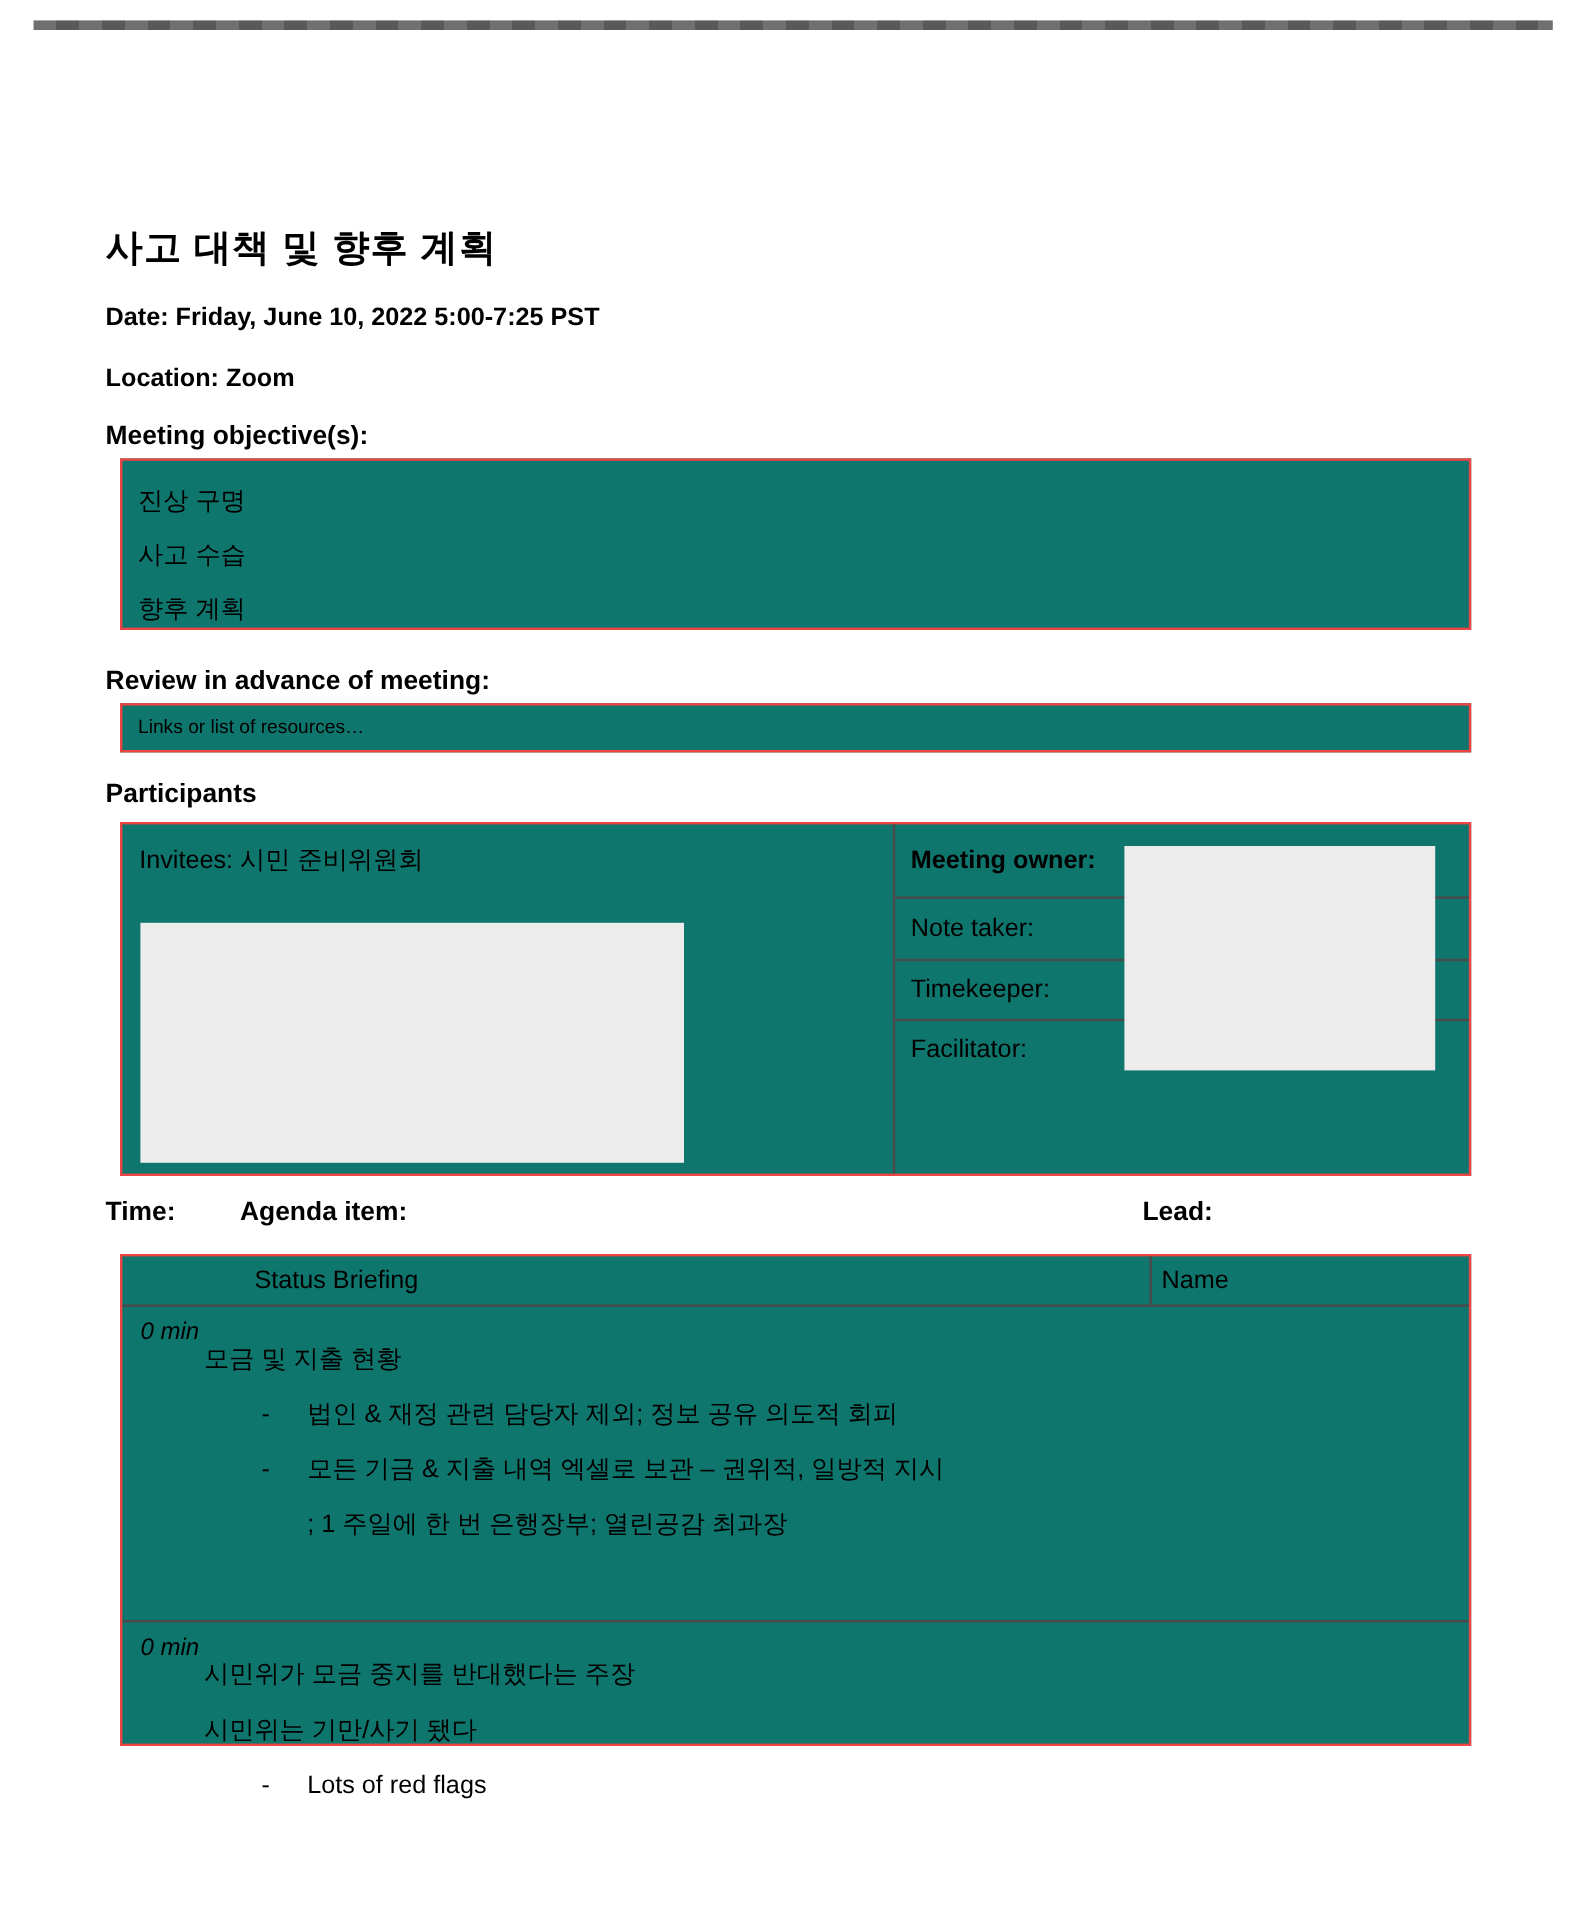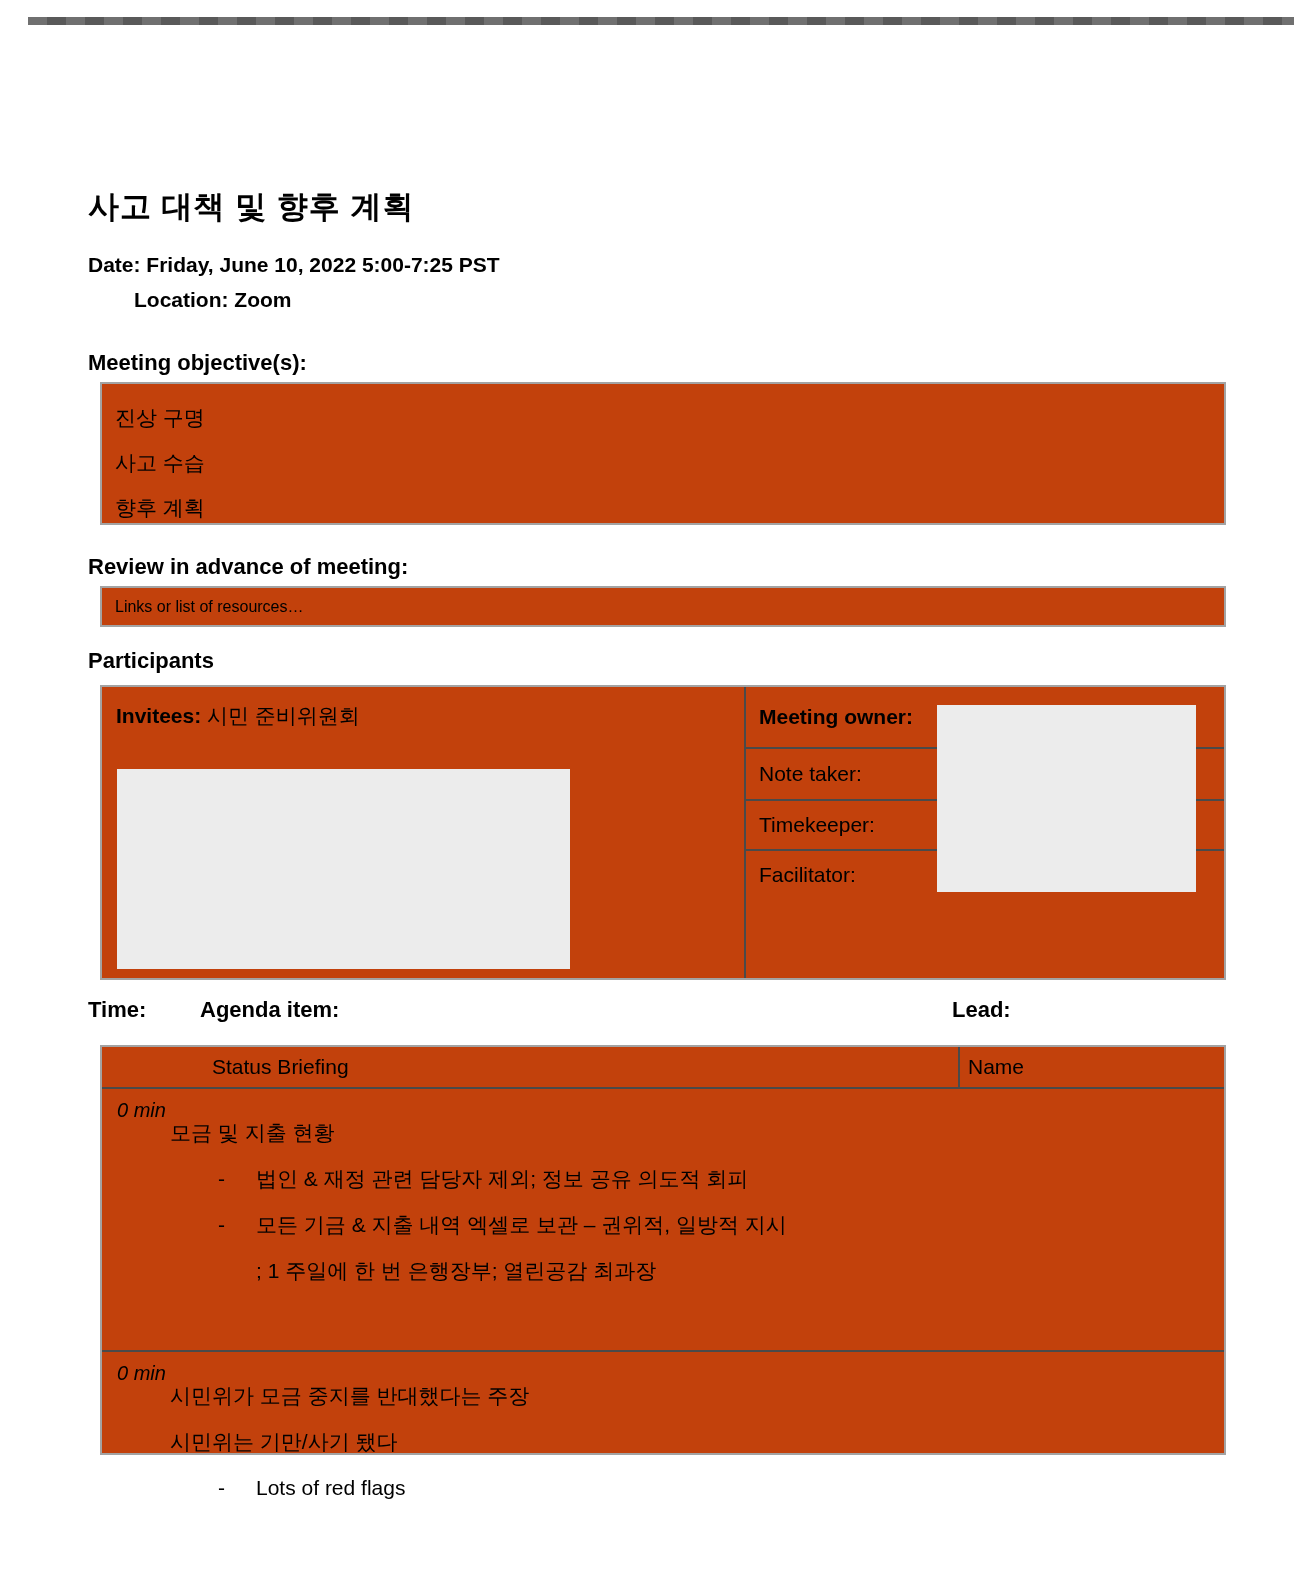--- a/index.html
+++ b/index.html
@@ -26,41 +26,41 @@
   .banner .banner-title {
     padding-left:60px; padding-top:14px;
     color:#ffffff; font-size:47px; font-weight:bold; font-style:italic;
     letter-spacing:0.5px;
   }
 
   
   .doc-title { position:absolute; left:88px; top:186px; font-size:31px; font-weight:bold; letter-spacing:1px; }
   .meta-line { position:absolute; left:88px; font-size:21px; font-weight:bold; }
   .meta-date { top:253px; }
-  .meta-location { top:288px;margin-left:46px; }
+  .meta-location { top:304px; }
 
   .section-heading { position:absolute; left:88px; font-size:22px; font-weight:bold; }
   .h-objectives { top:350px; }
   .h-review { top:554px; }
   .h-participants { top:648px; }
 
-  .box { position:absolute; left:100px; width:1126px; border:2px solid #a3a3a3; background:#c2410c; }
+  .box { position:absolute; left:100px; width:1126px; border:2px solid #ef4444; background:#0f766e; }
 
   
   .objectives-box { top:382px; height:143px; padding:11px 0 0 13px; }
   .objectives-box .obj-line { font-size:21px; line-height:45px; }
 
   
   .review-box { top:586px; height:41px; display:flex; align-items:center; padding-left:13px; font-size:16px; }
 
   
   .participants-box { top:685px; height:295px; display:flex; padding:0; }
   .p-left { position:relative; flex:0 0 644px; border-right:2px solid #4a4a4a; padding:15px 0 0 14px; }
   .invitees-line { font-size:21px; }
-  .invitees-line .lbl { font-weight:bold; }
+  .invitees-line .lbl { font-weight:normal; }
   .redact { position:absolute; background:#ececec; }
   .redact-left { left:15px; top:82px; width:453px; height:200px; }
   .p-right { position:relative; flex:1 1 auto; display:flex; flex-direction:column; }
   .p-row { display:flex; align-items:center; padding-left:13px; font-size:21px; }
   .p-row.r1 { height:62px; border-bottom:2px solid #4a4a4a; font-weight:bold; }
   .p-row.r2 { height:52px; border-bottom:2px solid #4a4a4a; }
   .p-row.r3 { height:50px; border-bottom:2px solid #4a4a4a; }
   .p-row.r4 { height:58px; align-items:flex-start; padding-top:12px; }
   .redact-right { left:191px; top:18px; width:259px; height:187px; }
 

